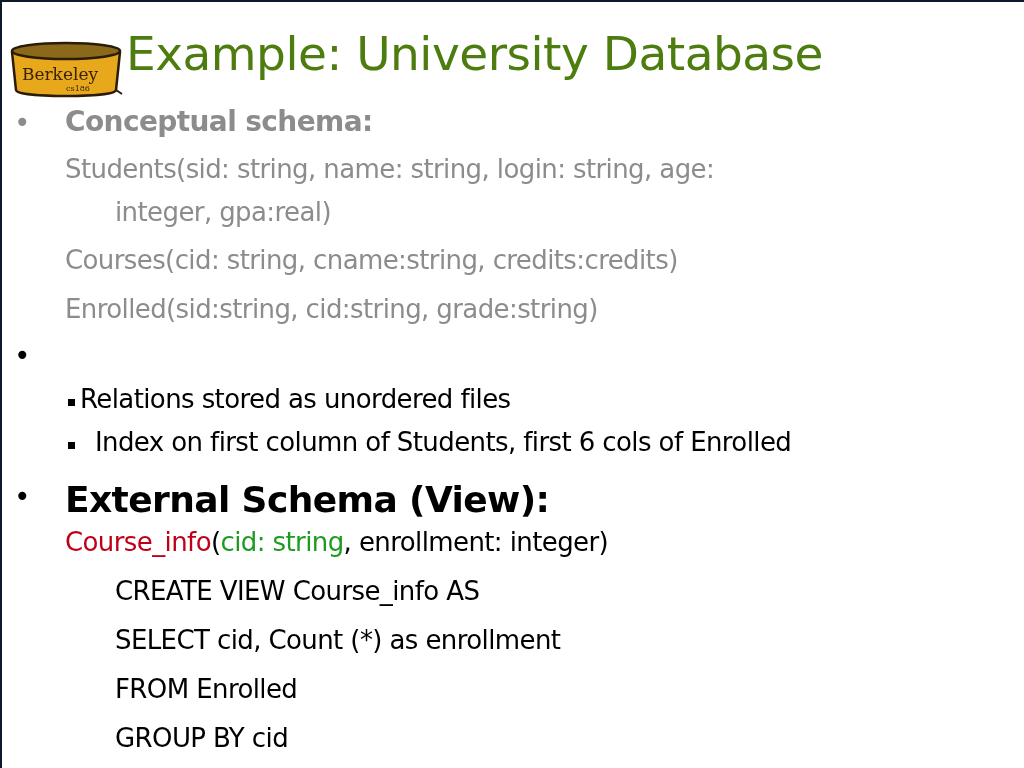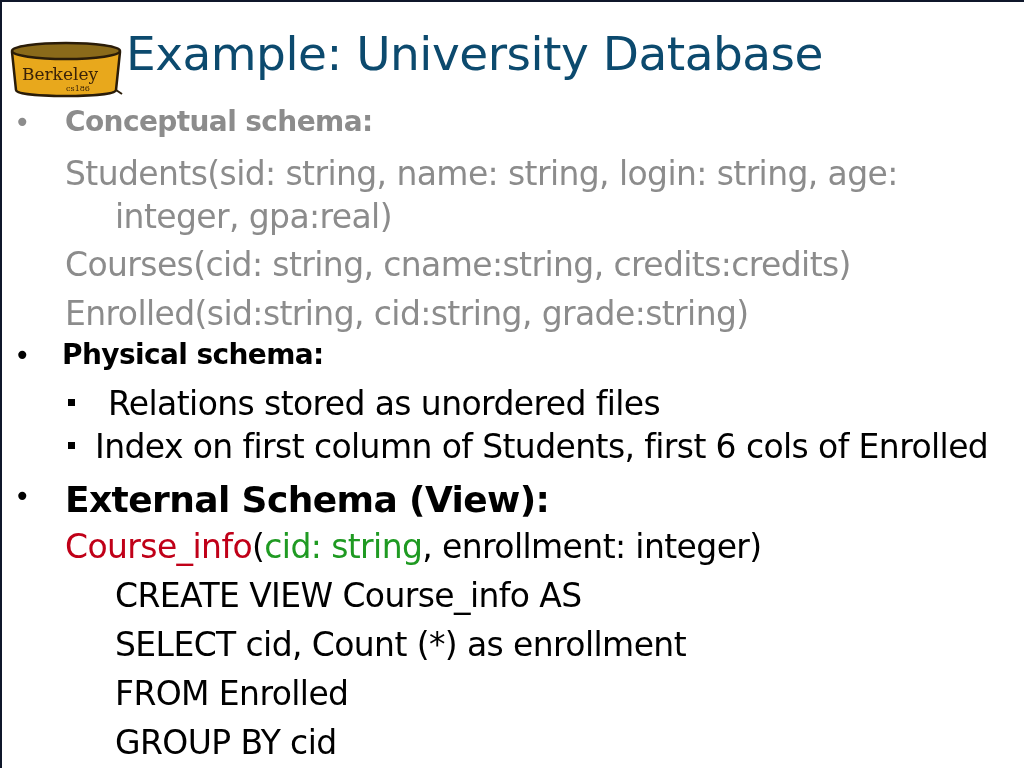--- a/index.html
+++ b/index.html
@@ -6,25 +6,25 @@
     body { width: 1024px; height: 768px; overflow: hidden; position: relative; }
     .slide {
       position: absolute; left: 0; top: 0; width: 1022px; height: 766px;
       border: 2px solid #0f172a; background: #fff;
       font-family: "DejaVu Sans", sans-serif;
       padding-left: 20px;
     }
     .logo { position: absolute; left: 6px; top: 36px; width: 118px; height: 62px; }
     .title {
       position: absolute; left: 124px; top: 24px;
-      font-size: 47px; color: #0c4a6e; letter-spacing: -0.5px; white-space: nowrap;
+      font-size: 47px; color: #4d7c0f; letter-spacing: -0.5px; white-space: nowrap;
       font-family: "DejaVu Sans", sans-serif;
     }
     .line {
-      position: absolute; white-space: nowrap; font-size: 33px; letter-spacing: -0.6px;
+      position: absolute; white-space: nowrap; font-size: 26px; letter-spacing: -0.6px;
     }
     .gray { color: #8c8c8c; }
     .black { color: #000; }
     .bold { font-weight: bold; }
     .bullet {
       position: absolute; font-size: 28px; white-space: nowrap;
     }
     .sq {
       position: absolute; width: 7px; height: 7px; background: #000;
     }
@@ -47,23 +47,22 @@
   <div class="title">Example: University Database</div>
 
   <span class="bullet gray" style="left:12px; top:104px;">•</span>
   <div class="line gray bold" style="left:63px; top:103px; font-size:28px;">Conceptual schema:</div>
   <div class="line gray" style="left:63px; top:152px;">Students(sid: string, name: string, login: string, age:</div>
   <div class="line gray" style="left:113px; top:195px;text-align:right;">integer, gpa:real)</div>
   <div class="line gray" style="left:63px; top:243px;">Courses(cid: string, cname:string,  credits:credits)</div>
   <div class="line gray" style="left:63px; top:292px;">Enrolled(sid:string, cid:string,  grade:string)</div>
 
   <span class="bullet black" style="left:12px; top:337px;">•</span>
-  <div class="line black bold" style="left:60px; top:336px; font-size:28px;">Physical schema:</div>
   <span class="sq" style="left:66px; top:397px;"></span>
-  <div class="line black" style="left:106px; top:382px;">Relations stored as unordered files</div>
+  <div class="line black" style="left:78px; top:382px;">Relations stored as unordered files</div>
   <span class="sq" style="left:66px; top:440px;"></span>
   <div class="line black" style="left:93px; top:425px;">Index on first column of Students, first 6 cols of Enrolled</div>
 
   <span class="bullet black" style="left:12px; top:478px;">•</span>
   <div class="line black bold" style="left:63px; top:477px; font-size:36px;">External Schema (View):</div>
   <div class="line" style="left:63px; top:525px;">
     <span class="red">Course_info</span><span class="black">(</span><span class="green">cid: string</span><span class="black">, enrollment: integer)</span>
   </div>
   <div class="line black" style="left:113px; top:574px;">CREATE VIEW Course_info AS</div>
   <div class="line black" style="left:113px; top:623px;">SELECT cid, Count (*) as enrollment</div>

